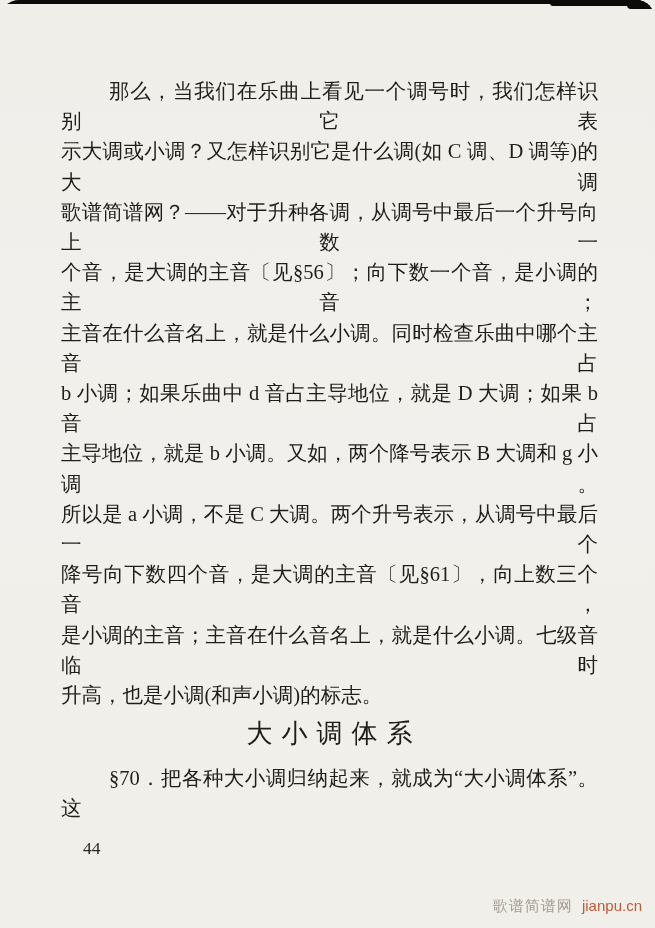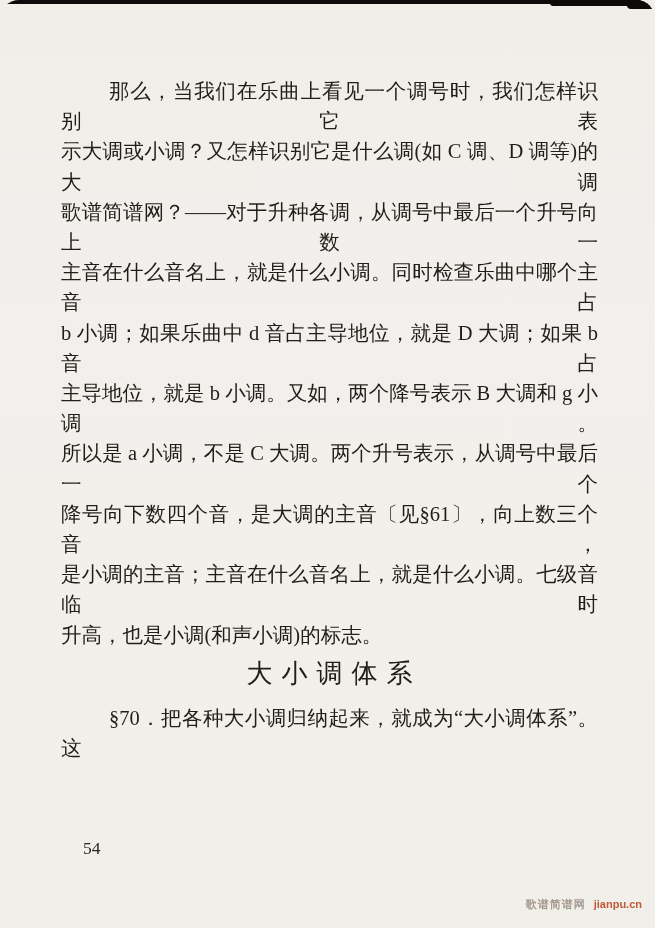--- a/index.html
+++ b/index.html
@@ -72,54 +72,54 @@
     left: 83px;
     top: 838px;
     font-size: 17.5px;
     color: #2a2723;
     font-family: "Liberation Serif", "DejaVu Serif", serif;
   }
   .watermark {
     position: absolute;
     right: 13px;
     top: 897px;
-    font-size: 11px;
+    font-size: 15px;
     font-family: "Liberation Sans", "DejaVu Sans", sans-serif;
     white-space: nowrap;
-    font-weight: bold;
   }
   .wm-name { color: #a49b91; letter-spacing: 1px; }
   .wm-url  { color: #c05a38; margin-left: 5px; }
 </style>
 </head>
 <body>
 
 <div class="page">
   <div class="scan-bar"></div>
   <div class="scan-bar-right"></div>
   <div class="scan-corner"></div>
 
   <main class="text-block">
       <p class="para">
         <span class="line first">那么，当我们在乐曲上看见一个调号时，我们怎样识别它表</span>
         <span class="line">示大调或小调？又怎样识别它是什么调(如 C 调、D 调等)的大调</span>
         <span class="line">歌谱简谱网？——对于升种各调，从调号中最后一个升号向上数一</span>
+        <span class="line">个音，是大调的主音〔见§56〕；向下数一个音，是小调的主音；</span>
         <span class="line">主音在什么音名上，就是什么小调。同时检查乐曲中哪个主音占</span>
         <span class="line">b 小调；如果乐曲中 d 音占主导地位，就是 D 大调；如果 b 音占</span>
         <span class="line">主导地位，就是 b 小调。又如，两个降号表示 B 大调和 g 小调。</span>
         <span class="line">所以是 a 小调，不是 C 大调。两个升号表示，从调号中最后一个</span>
         <span class="line">降号向下数四个音，是大调的主音〔见§61〕，向上数三个音，</span>
         <span class="line">是小调的主音；主音在什么音名上，就是什么小调。七级音临时</span>
         <span class="line last">升高，也是小调(和声小调)的标志。</span>
       </p>
       <h2 class="section-heading">大小调体系</h2>
       <p class="para">
         <span class="line first">§70．把各种大小调归纳起来，就成为“大小调体系”。这</span>
       </p>
     </main>
 
-  <div class="page-number">54</div>
+  <div class="page-number">44</div>
 
   <div class="watermark">
     <span class="wm-name">歌谱简谱网</span>
     <span class="wm-url">jianpu.cn</span>
   </div>
 </div>
 
 </body></html>

